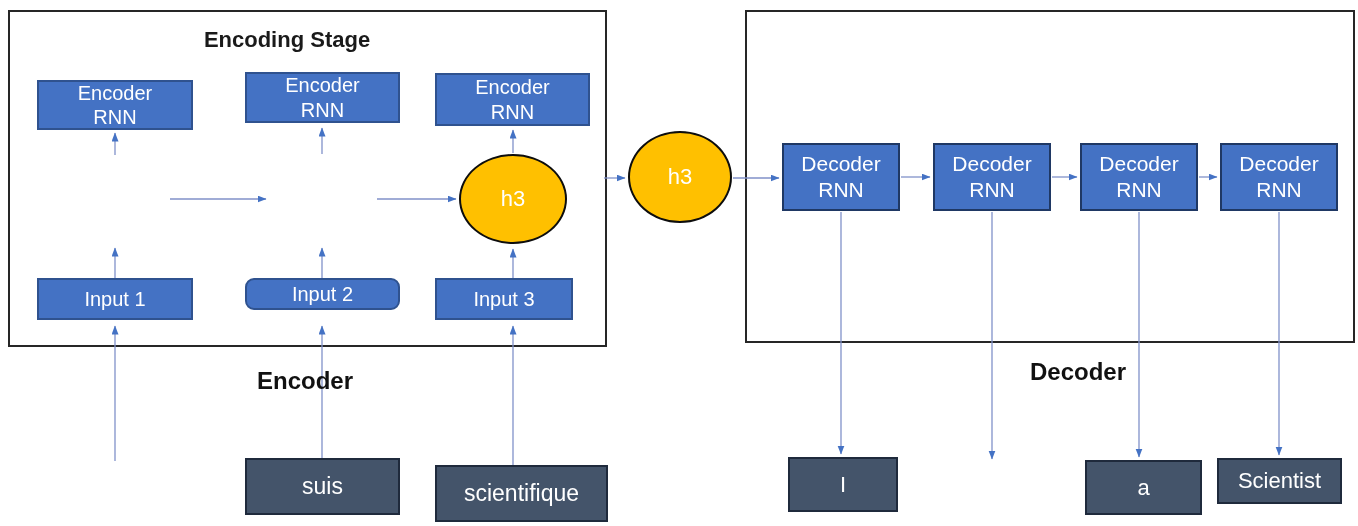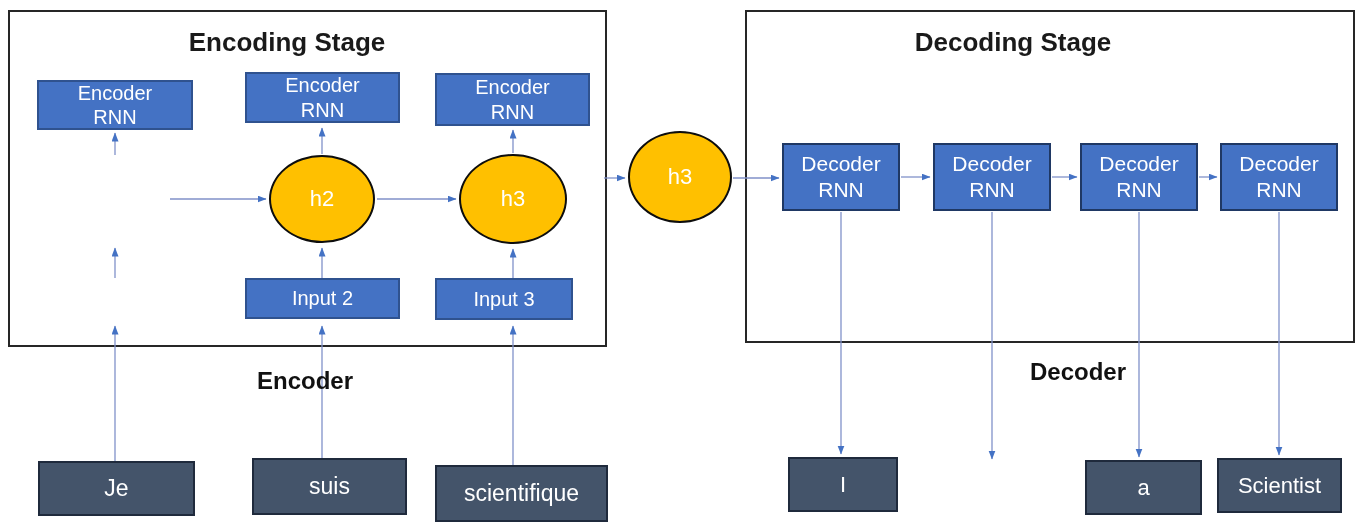--- a/index.html
+++ b/index.html
@@ -10,21 +10,21 @@
     font-family:"Liberation Sans", sans-serif;
     overflow:hidden;
   }
   .stage{
     position:absolute;
     border:2px solid var(--stage_border,#262626);
     background:transparent;
   }
   .stage-title{
     position:absolute;
-    font-size:26px;font-weight:600;
+    font-size:22px;font-weight:600;
     color:var(--text_dark,#1a1a1a);
     transform:translateX(-50%);
     white-space:nowrap;
   }
   .section-label{
     position:absolute;
     font-size:24px;font-weight:700;
     color:#111111;
     transform:translateX(-50%);
     white-space:nowrap;
@@ -66,21 +66,20 @@
 </style>
 </head>
 <body>
 
 <div id="canvas">
 
   <div class="stage" style="left:8px;top:10px;width:595px;height:333px;"></div>
   <div class="stage" style="left:745px;top:10px;width:606px;height:329px;"></div>
 
   <div class="stage-title" style="left:287px;top:27px;">Encoding Stage</div>
-  <div class="stage-title" style="left:1013px;top:27px;">Decoding Stage</div>
 
   <svg class="arrows" width="1358" height="526">
     <defs>
       <marker id="ah" markerWidth="10" markerHeight="8" refX="8.5" refY="3.5" orient="auto" markerUnits="userSpaceOnUse">
         <path d="M0,0 L9,3.5 L0,7 Z" fill="#4472C4"></path>
       </marker>
     </defs>
 
     <line x1="115" y1="461" x2="115" y2="326" marker-end="url(#ah)"></line>
     <line x1="322" y1="458" x2="322" y2="326" marker-end="url(#ah)"></line>
@@ -116,33 +115,32 @@
   </div>
   <div class="nodebox rnn" style="left:245px;top:72px;width:155px;height:51px;">
     <span>Encoder</span>
     <span>RNN</span>
   </div>
   <div class="nodebox rnn" style="left:435px;top:73px;width:155px;height:53px;">
     <span>Encoder</span>
     <span>RNN</span>
   </div>
 
-  <div class="state" style="left:269px;top:155px;width:106px;height:88px;">h2</div>
   <div class="state" style="left:459px;top:154px;width:108px;height:90px;">h3</div>
 
   <div class="state" style="left:628px;top:131px;width:104px;height:92px;">h3</div>
 
-  <div class="nodebox" style="left:245px;top:278px;width:155px;height:41px;">Input 2</div>
+  <div class="nodebox" style="left:37px;top:278px;width:156px;height:42px;">Input 1</div>
+  <div class="nodebox" style="left:245px;top:278px;width:155px;height:32px;border-radius:9px;">Input 2</div>
   <div class="nodebox" style="left:435px;top:278px;width:138px;height:42px;">Input 3</div>
 
   <div class="section-label" style="left:305px;top:367px;">Encoder</div>
   <div class="section-label" style="left:1078px;top:358px;">Decoder</div>
 
-  <div class="word fr" style="left:38px;top:461px;width:157px;height:55px;">Je</div>
-  <div class="word fr" style="left:245px;top:458px;width:155px;height:57px;margin-left:7px;">suis</div>
+  <div class="word fr" style="left:245px;top:458px;width:155px;height:57px;">suis</div>
   <div class="word fr" style="left:435px;top:465px;width:173px;height:57px;">scientifique</div>
 
   <div class="nodebox rnn decoder-box" style="left:782px;top:143px;width:118px;height:68px;">
     <span>Decoder</span>
     <span>RNN</span>
   </div>
   <div class="nodebox rnn decoder-box" style="left:933px;top:143px;width:118px;height:68px;">
     <span>Decoder</span>
     <span>RNN</span>
   </div>
@@ -150,15 +148,15 @@
     <span>Decoder</span>
     <span>RNN</span>
   </div>
   <div class="nodebox rnn decoder-box" style="left:1220px;top:143px;width:118px;height:68px;">
     <span>Decoder</span>
     <span>RNN</span>
   </div>
 
   <div class="word" style="left:788px;top:457px;width:110px;height:55px;">I</div>
   <div class="word" style="left:1085px;top:460px;width:117px;height:55px;">a</div>
-  <div class="word" style="left:1217px;top:458px;width:125px;height:55px;">Scientist</div>
+  <div class="word" style="left:1217px;top:458px;width:125px;height:46px;">Scientist</div>
 
 </div>
 
 </body></html>

